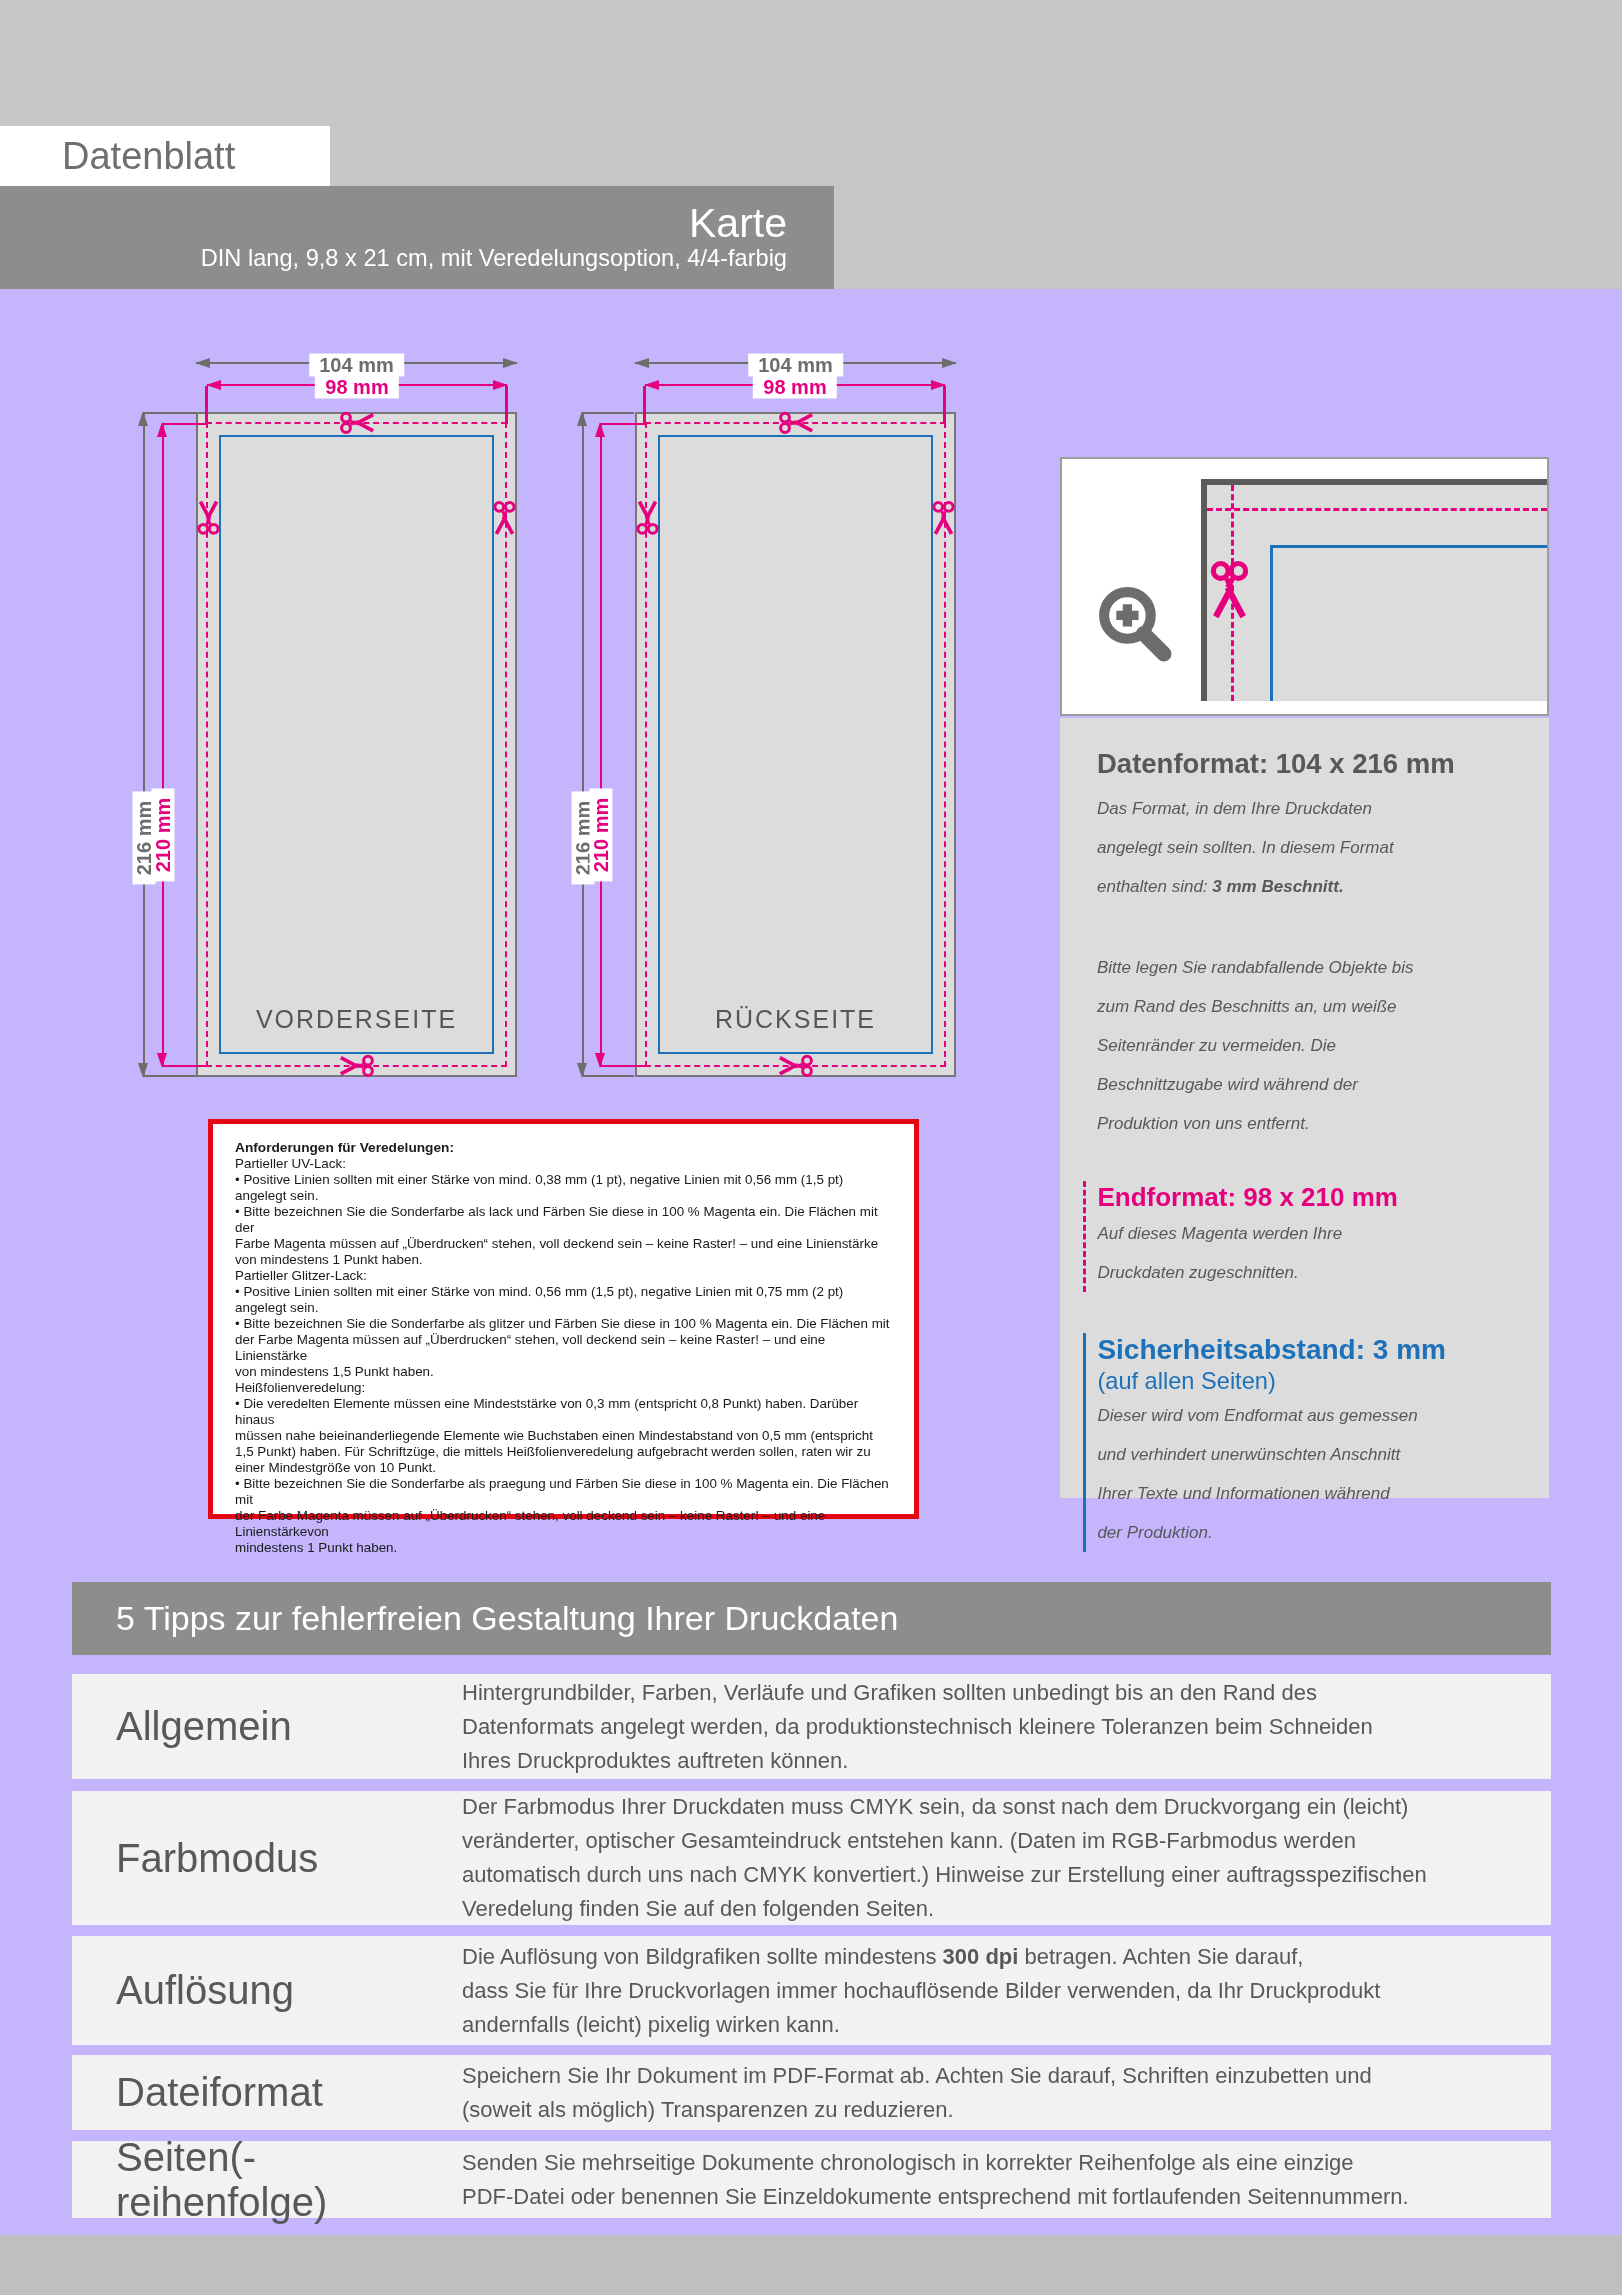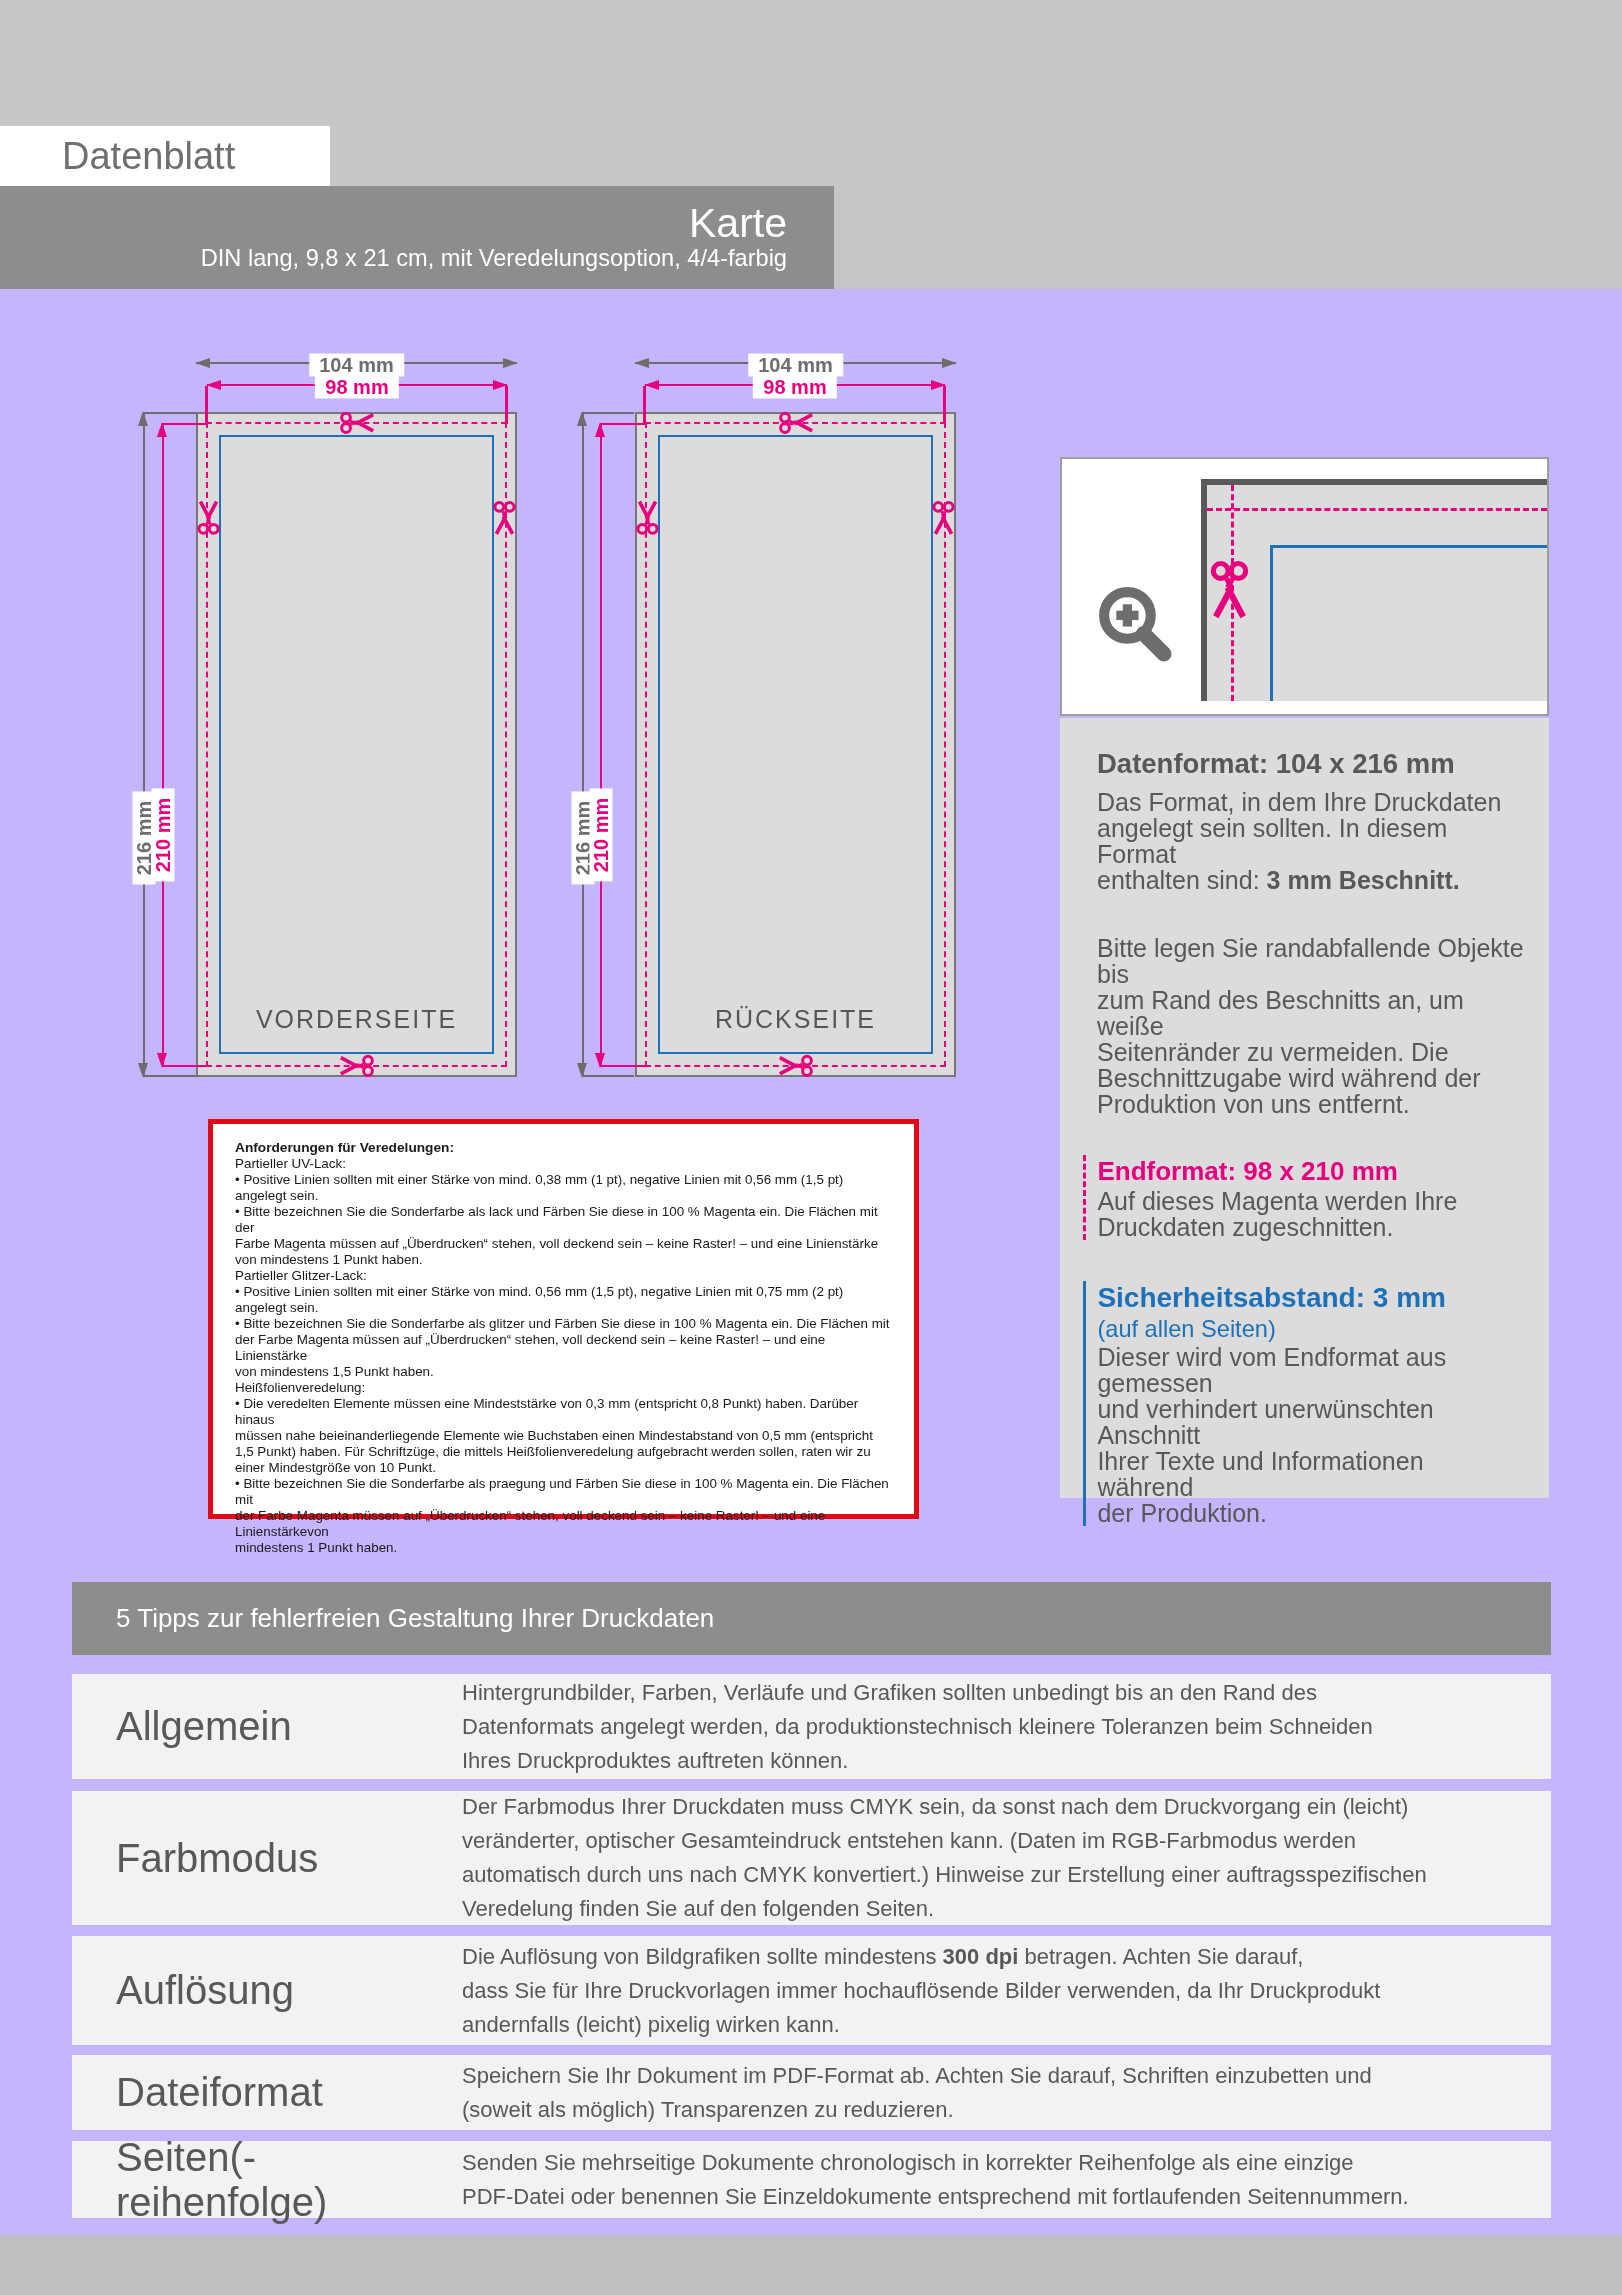--- a/index.html
+++ b/index.html
@@ -63,34 +63,34 @@
          border-top:6.5px solid #5a5a5a;border-left:6.5px solid #5a5a5a;box-sizing:border-box;}
   .illus .cutv{position:absolute;left:23.6px;top:0;bottom:0;width:0;border-left:3.3px dashed #e6007e;}
   .illus .cuth{position:absolute;top:23.6px;left:0;right:0;height:0;border-top:3.3px dashed #e6007e;}
   .illus .safec{position:absolute;left:63px;top:60px;right:0;bottom:0;
                 border-left:3.3px solid #1d71b8;border-top:3.3px solid #1d71b8;}
   .illus .sci{position:absolute;left:-9.2px;top:85px;width:63px;height:39px;transform:rotate(-90deg);}
 
   .panel{left:1060px;top:718px;width:489px;height:780px;background:#dcdcdc;box-sizing:border-box;
          padding:29px 25px 0 37px;color:#58585a;}
   .panel .h1{font-size:27.5px;font-weight:700;line-height:34px;}
-  .panel p{margin:0;font-size:25px;line-height:26px;white-space:pre-line;}
+  .panel p{margin:0;font-size:17px;line-height:39px;white-space:pre-line;font-style:italic;}
   .panel .p1{margin-top:7.9px;}
   .panel .p2{margin-top:42px;}
   .blk{margin-left:-14.4px;padding-left:11.8px;}
   .endf{margin-top:38px;border-left:3.3px dashed #e6007e;}
   .endf .h2{font-size:26px;font-weight:700;color:#e6007e;line-height:33px;}
   .saf{margin-top:41px;border-left:3.9px solid #1d71b8;}
   .saf .h2{font-size:28px;font-weight:700;color:#1d71b8;line-height:33px;}
   .saf .h3{font-size:23.6px;color:#1d71b8;line-height:30px;}
   .bold{font-weight:700;}
 
   
   .tips-banner{left:72px;top:1582px;width:1479px;height:73px;background:#8b8e8b;color:#ffffff;
-        font-size:26px;line-height:73px;padding-left:44px;box-sizing:border-box;}
+        font-size:34px;line-height:73px;padding-left:44px;box-sizing:border-box;}
   .tip-row{left:72px;width:1479px;background:#f2f2f2;display:flex;align-items:center;box-sizing:border-box;}
   .tip-label{width:390px;padding-left:44px;font-size:40px;color:#58585a;flex:none;box-sizing:border-box;}
   .tip-body{font-size:22px;line-height:34px;color:#58585a;white-space:pre-line;}
   .bottom-band{left:0;top:2235px;width:1623px;height:60px;background:#bfbfbf;}
 </style>
 </head>
 <body>
 
 <svg width="0" height="0" style="position:absolute">
   <defs>

